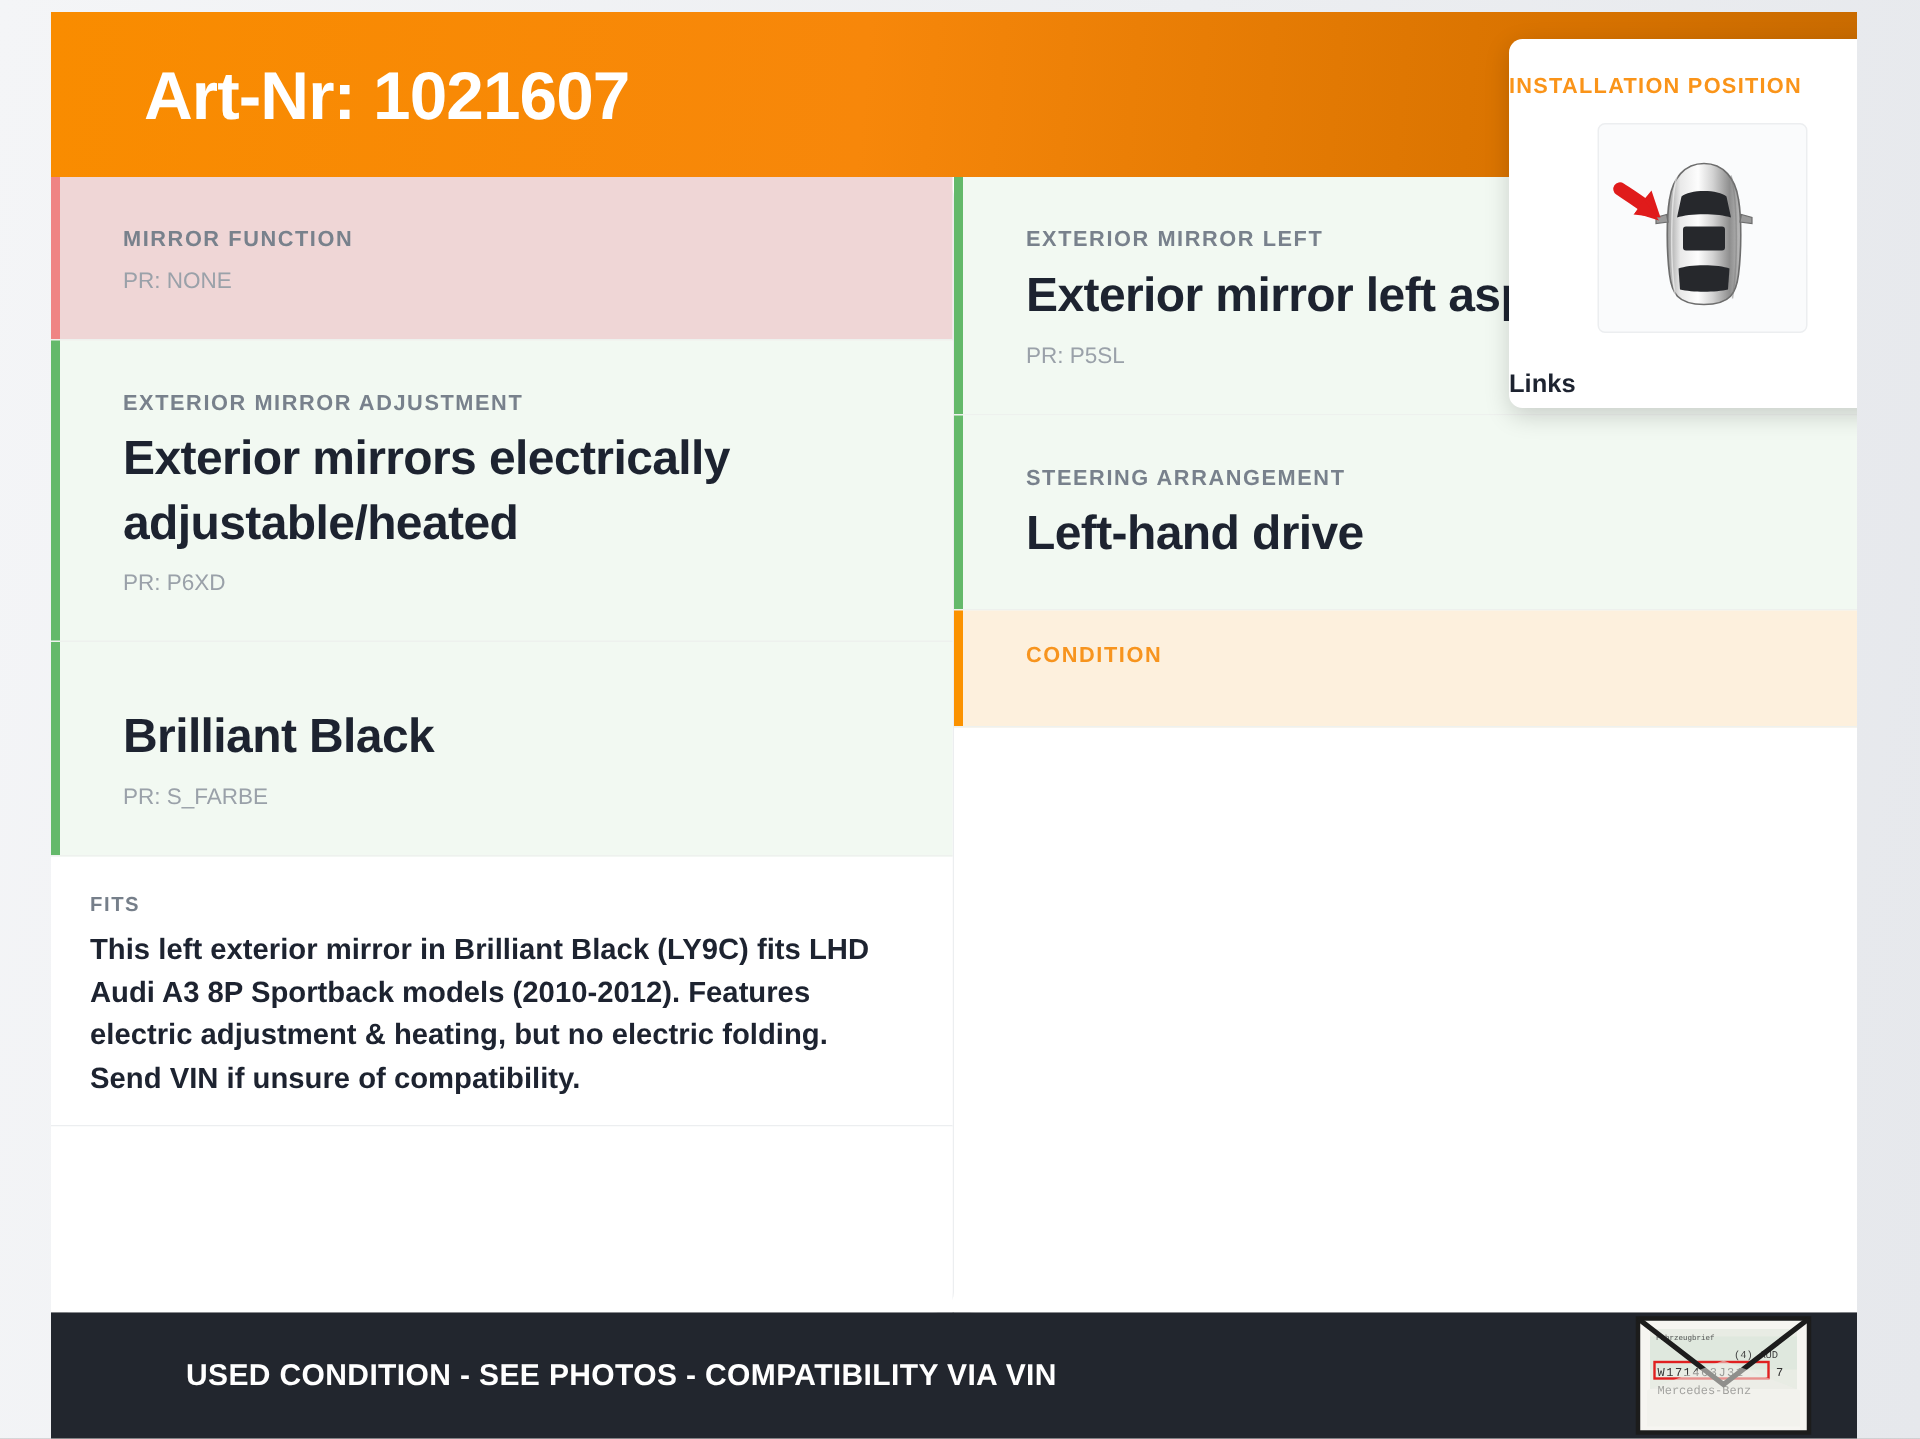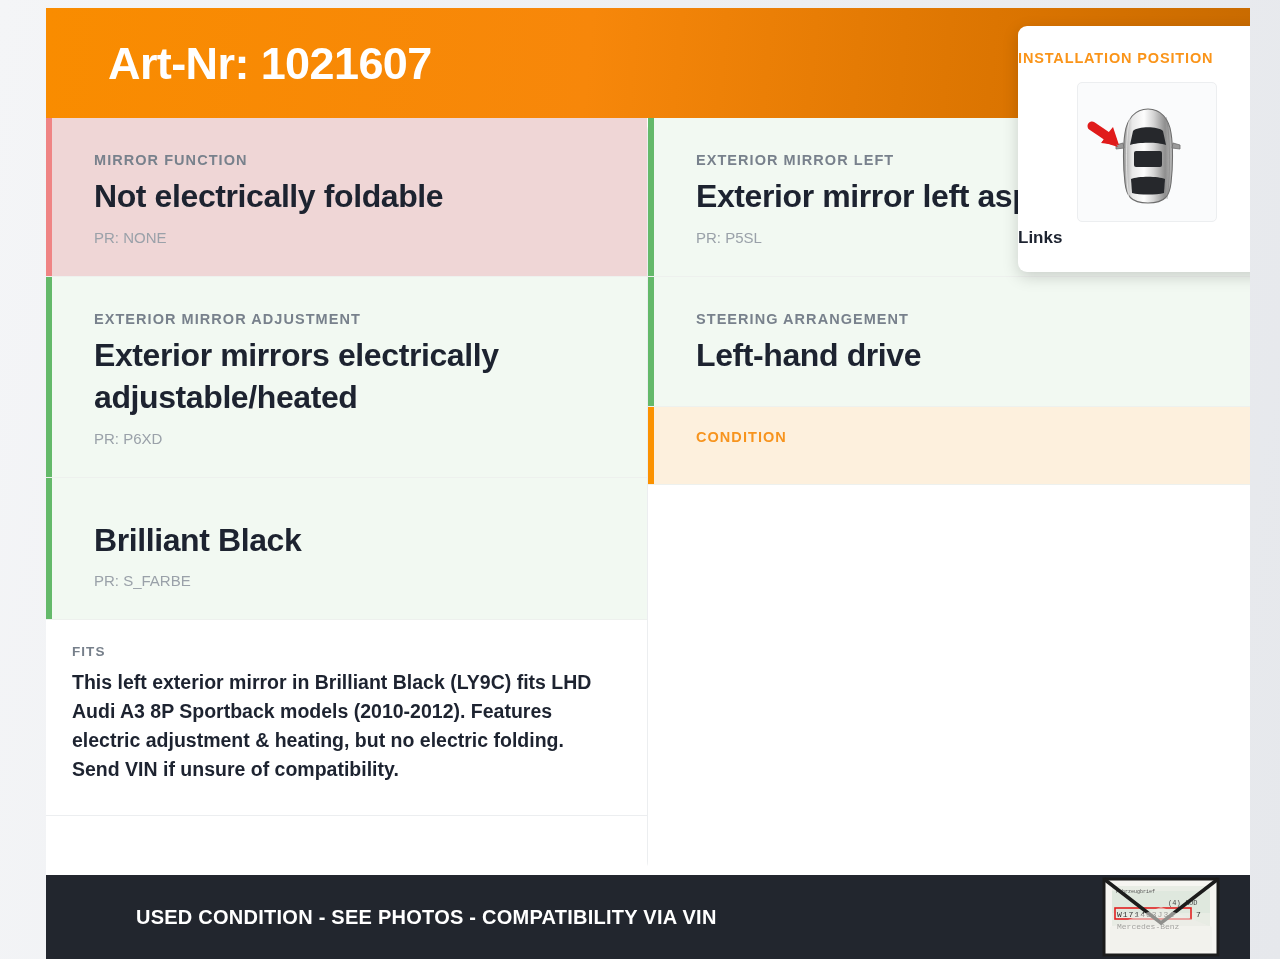--- a/index.html
+++ b/index.html
@@ -11,21 +11,21 @@
     overflow: hidden;
   }
 
   body {
     font-family: "Liberation Sans", sans-serif;
     background: linear-gradient(100deg, #f4f5f7 0%, #eceef1 55%, #e6e8ec 100%);
   }
 
   #page {
     position: absolute;
-    left: 46px;
+    left: 34px;
     top: 8px;
     width: 1204px;
     height: 951px;
     background: #737373;
     overflow: hidden;
     display: flex;
     flex-direction: column;
   }
 
   
@@ -69,21 +69,21 @@
     width: 140px;
     height: 140px;
     margin: 16px auto 0;
     background: #fafbfc;
     border: 1px solid #eceef0;
     border-radius: 5px;
     position: relative;
   }
   .car-box svg { position: absolute; left: 0; top: 0; }
   .install-side {
-    margin-top: 6px;
+    margin-top: 24px;
     font-size: 17px;
     font-weight: bold;
     color: #1d2330;
   }
 
   
   .columns {
     display: flex;
     flex: 1 1 auto;
     min-height: 0;
@@ -145,21 +145,21 @@
   .spec.compact .spec-value {
     font-size: 20px;
     font-weight: normal;
     color: #555c66;
     margin-top: 4px;
     line-height: 1.3;
   }
 
   
   .fits {
-    padding: 24px 50px 31px 26px;
+    padding: 24px 50px 16px 26px;
     background: #ffffff;
     border-bottom: 1px solid #eceef0;
   }
   .fits-label {
     font-size: 13.5px;
     font-weight: bold;
     letter-spacing: 1.05px;
     color: #767f8a;
   }
   .fits-text {
@@ -244,21 +244,20 @@
     </div>
     <div class="install-side">Links</div>
   </div>
 
   <div class="columns">
 
     <div class="col col-left">
 
       <div class="spec tone-red">
         <div class="spec-label">MIRROR FUNCTION</div>
-        <div class="spec-value">Not electrically foldable</div>
         <div class="spec-pr">PR: NONE</div>
       </div>
 
       <div class="spec tone-green">
         <div class="spec-label">EXTERIOR MIRROR ADJUSTMENT</div>
         <div class="spec-value">Exterior mirrors electrically adjustable/heated</div>
         <div class="spec-pr">PR: P6XD</div>
       </div>
 
       <div class="spec tone-green">

